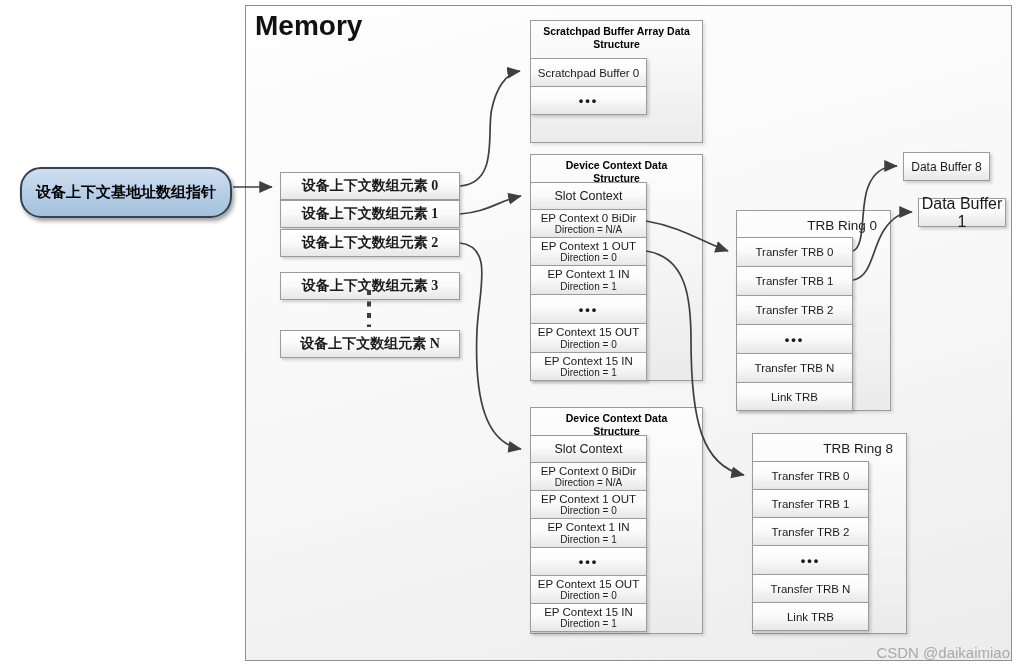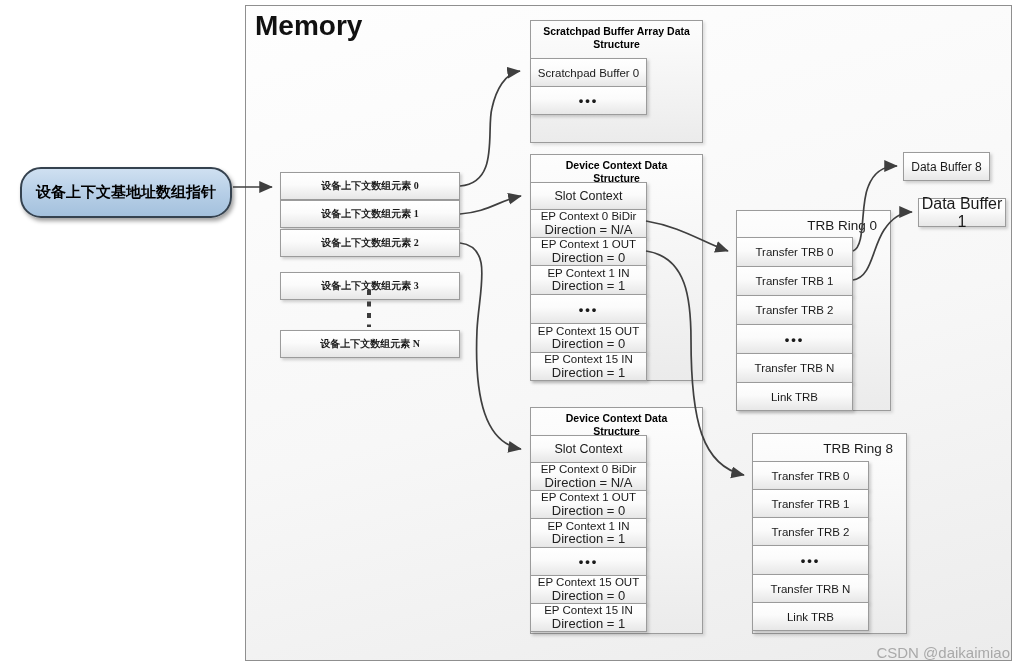--- a/index.html
+++ b/index.html
@@ -58,24 +58,24 @@
     text-align:center;padding:0 10px;color:#000;
   }
   .ring-title{
     position:absolute;right:13px;top:7px;
     font-size:13.5px;color:#1a1a1a;
   }
   
   .cn-row{
     left:280px;width:180px;height:28px;
     font-family:"Liberation Serif","DejaVu Serif",serif;
-    font-weight:bold;font-size:10px;
+    font-weight:bold;font-size:14px;
   }
   .two-line{flex-direction:column;line-height:1.1;justify-content:center;}
-  .sub-label{font-size:13px;color:#222;}
+  .sub-label{font-size:10px;color:#222;}
   .ellipsis-row{font-weight:bold;font-size:13px;letter-spacing:2px;}
   .slot-row{font-size:12.5px;}
   svg.overlay{position:absolute;left:0;top:0;width:1019px;height:670px;pointer-events:none;z-index:6;}
   .arrow{fill:none;stroke:var(--arrow);stroke-width:1.7px;}
   .dash-link{stroke:#3c3c3c;stroke-width:4px;}
   .watermark{
     left:858px;top:644px;width:152px;text-align:right;
     font-size:15px;color:#a9a9a9;z-index:7;
   }
 </style>

